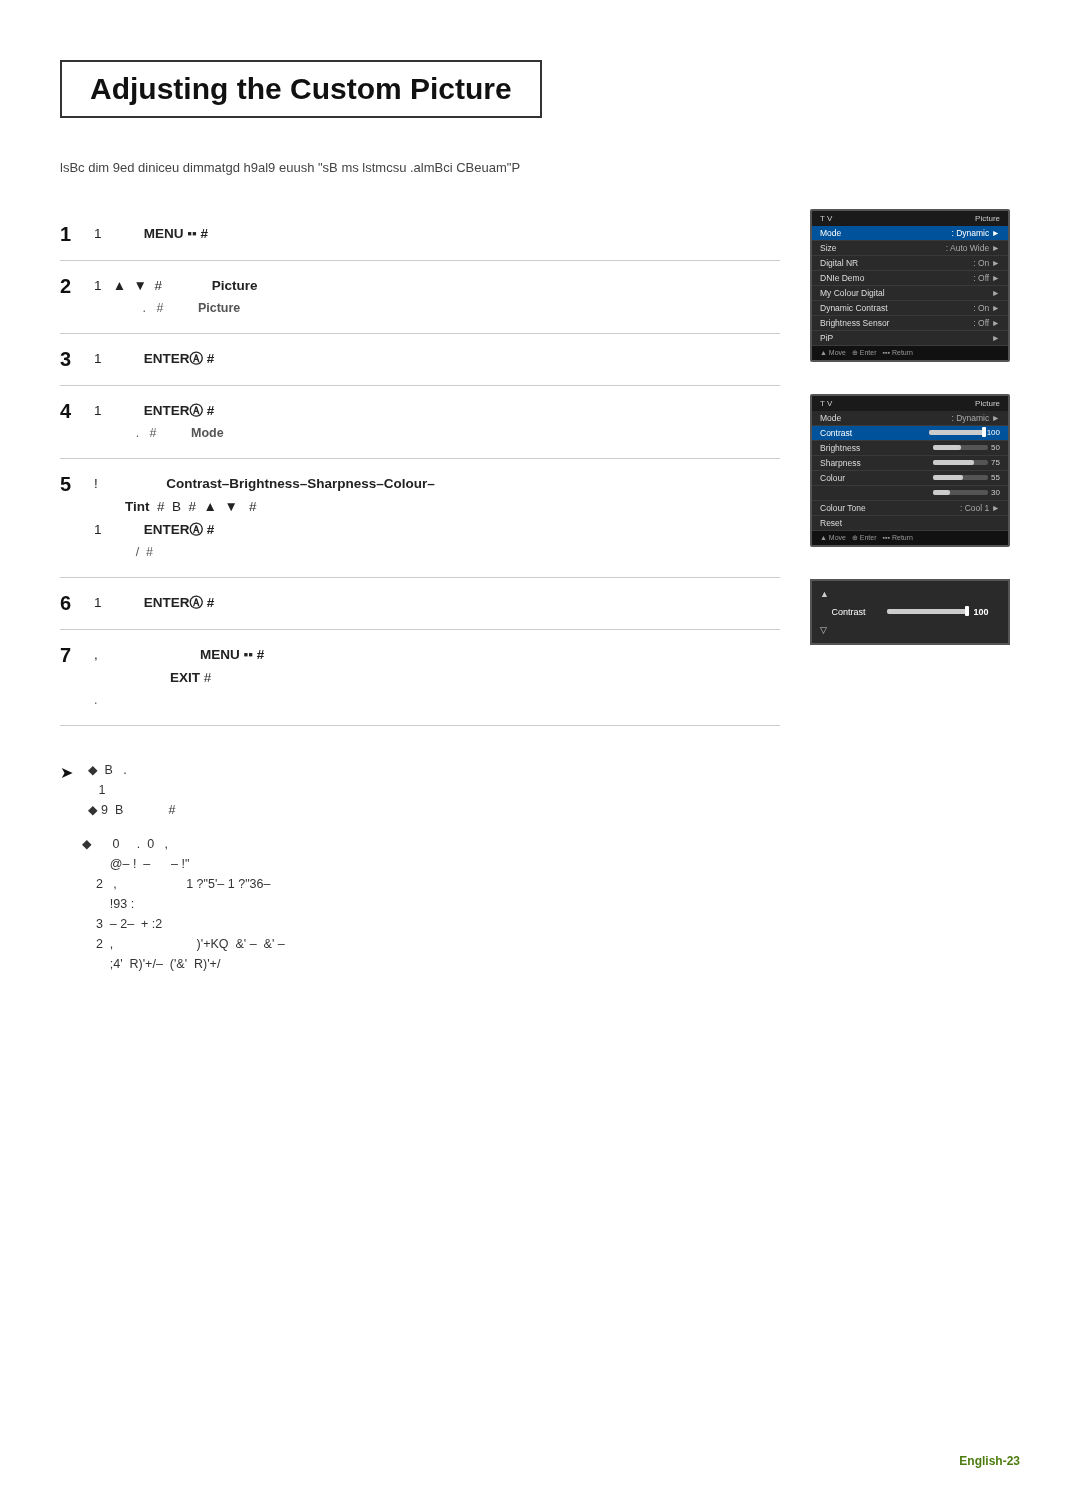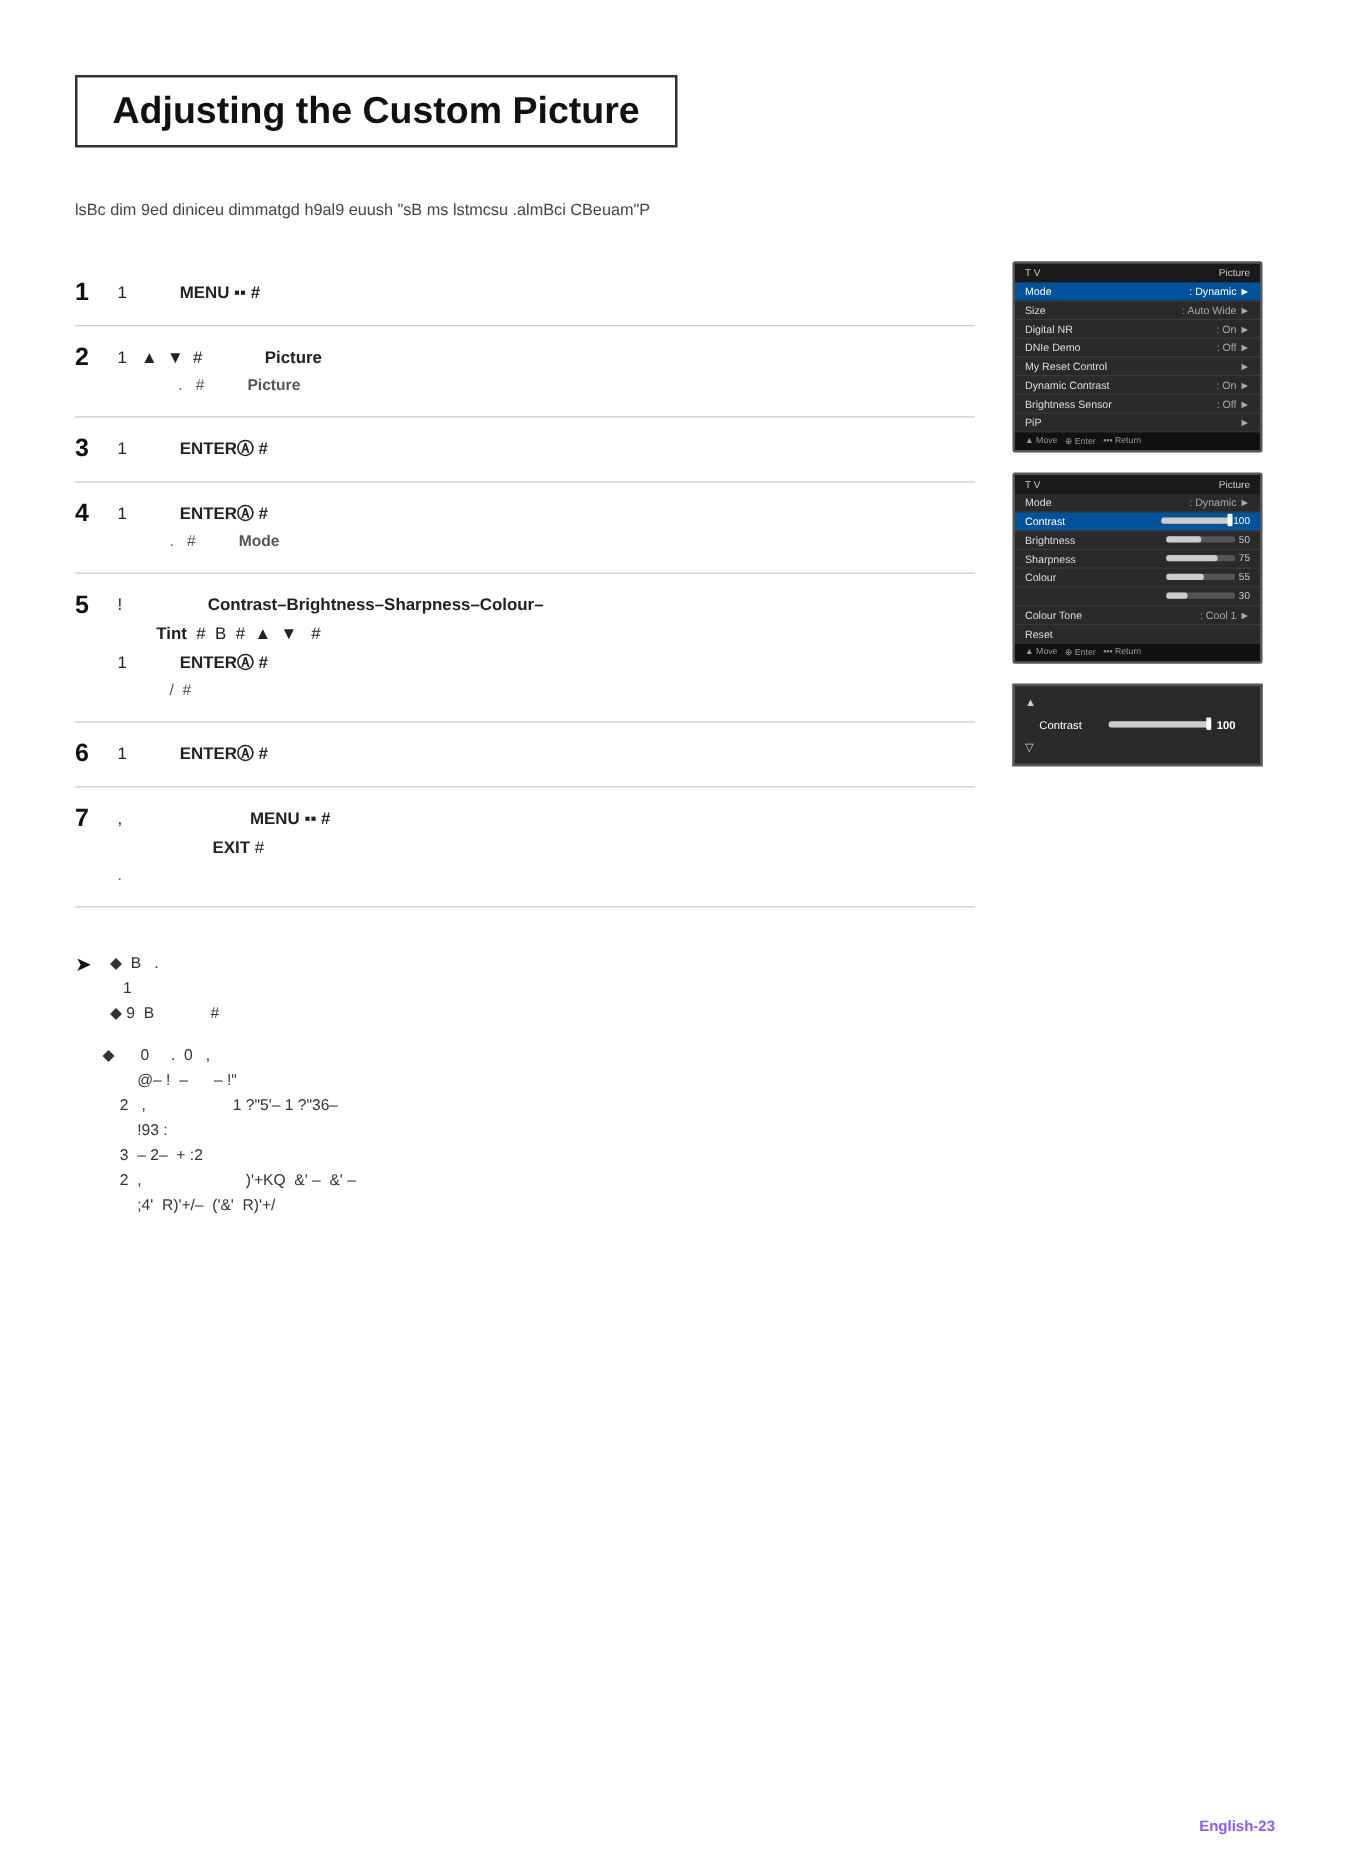--- a/index.html
+++ b/index.html
@@ -48,21 +48,21 @@
     }
 
     .steps-left {
       flex: 1;
     }
 
     .steps-right {
       width: 210px;
       display: flex;
       flex-direction: column;
-      gap: 16px;
+      gap: 32px;
     }
 
     .step-row {
       display: flex;
       align-items: flex-start;
       border-bottom: 1px solid #ccc;
       padding: 14px 0 14px 0;
       gap: 10px;
     }
 
@@ -219,21 +219,21 @@
       color: #fff;
       font-weight: bold;
     }
 
     .footer-page {
       position: absolute;
       bottom: 30px;
       right: 60px;
       font-size: 12px;
       font-weight: bold;
-      color: #8b5cf6;
+      color: #4d7c0f;
     }
   </style>
 </head>
 <body>
 
 <div class="page-container">
 
   
   <div class="title-box">
     <span class="title-text">Adjusting the Custom Picture</span>
@@ -347,21 +347,21 @@
         </div>
         <div class="tv-menu-row">
           <span>Digital NR</span>
           <span class="value">: On ►</span>
         </div>
         <div class="tv-menu-row">
           <span>DNIe Demo</span>
           <span class="value">: Off ►</span>
         </div>
         <div class="tv-menu-row">
-          <span>My Reset Control</span>
+          <span>My Colour Digital</span>
           <span class="value">►</span>
         </div>
         <div class="tv-menu-row">
           <span>Dynamic Contrast</span>
           <span class="value">: On ►</span>
         </div>
         <div class="tv-menu-row">
           <span>Brightness Sensor</span>
           <span class="value">: Off ►</span>
         </div>

